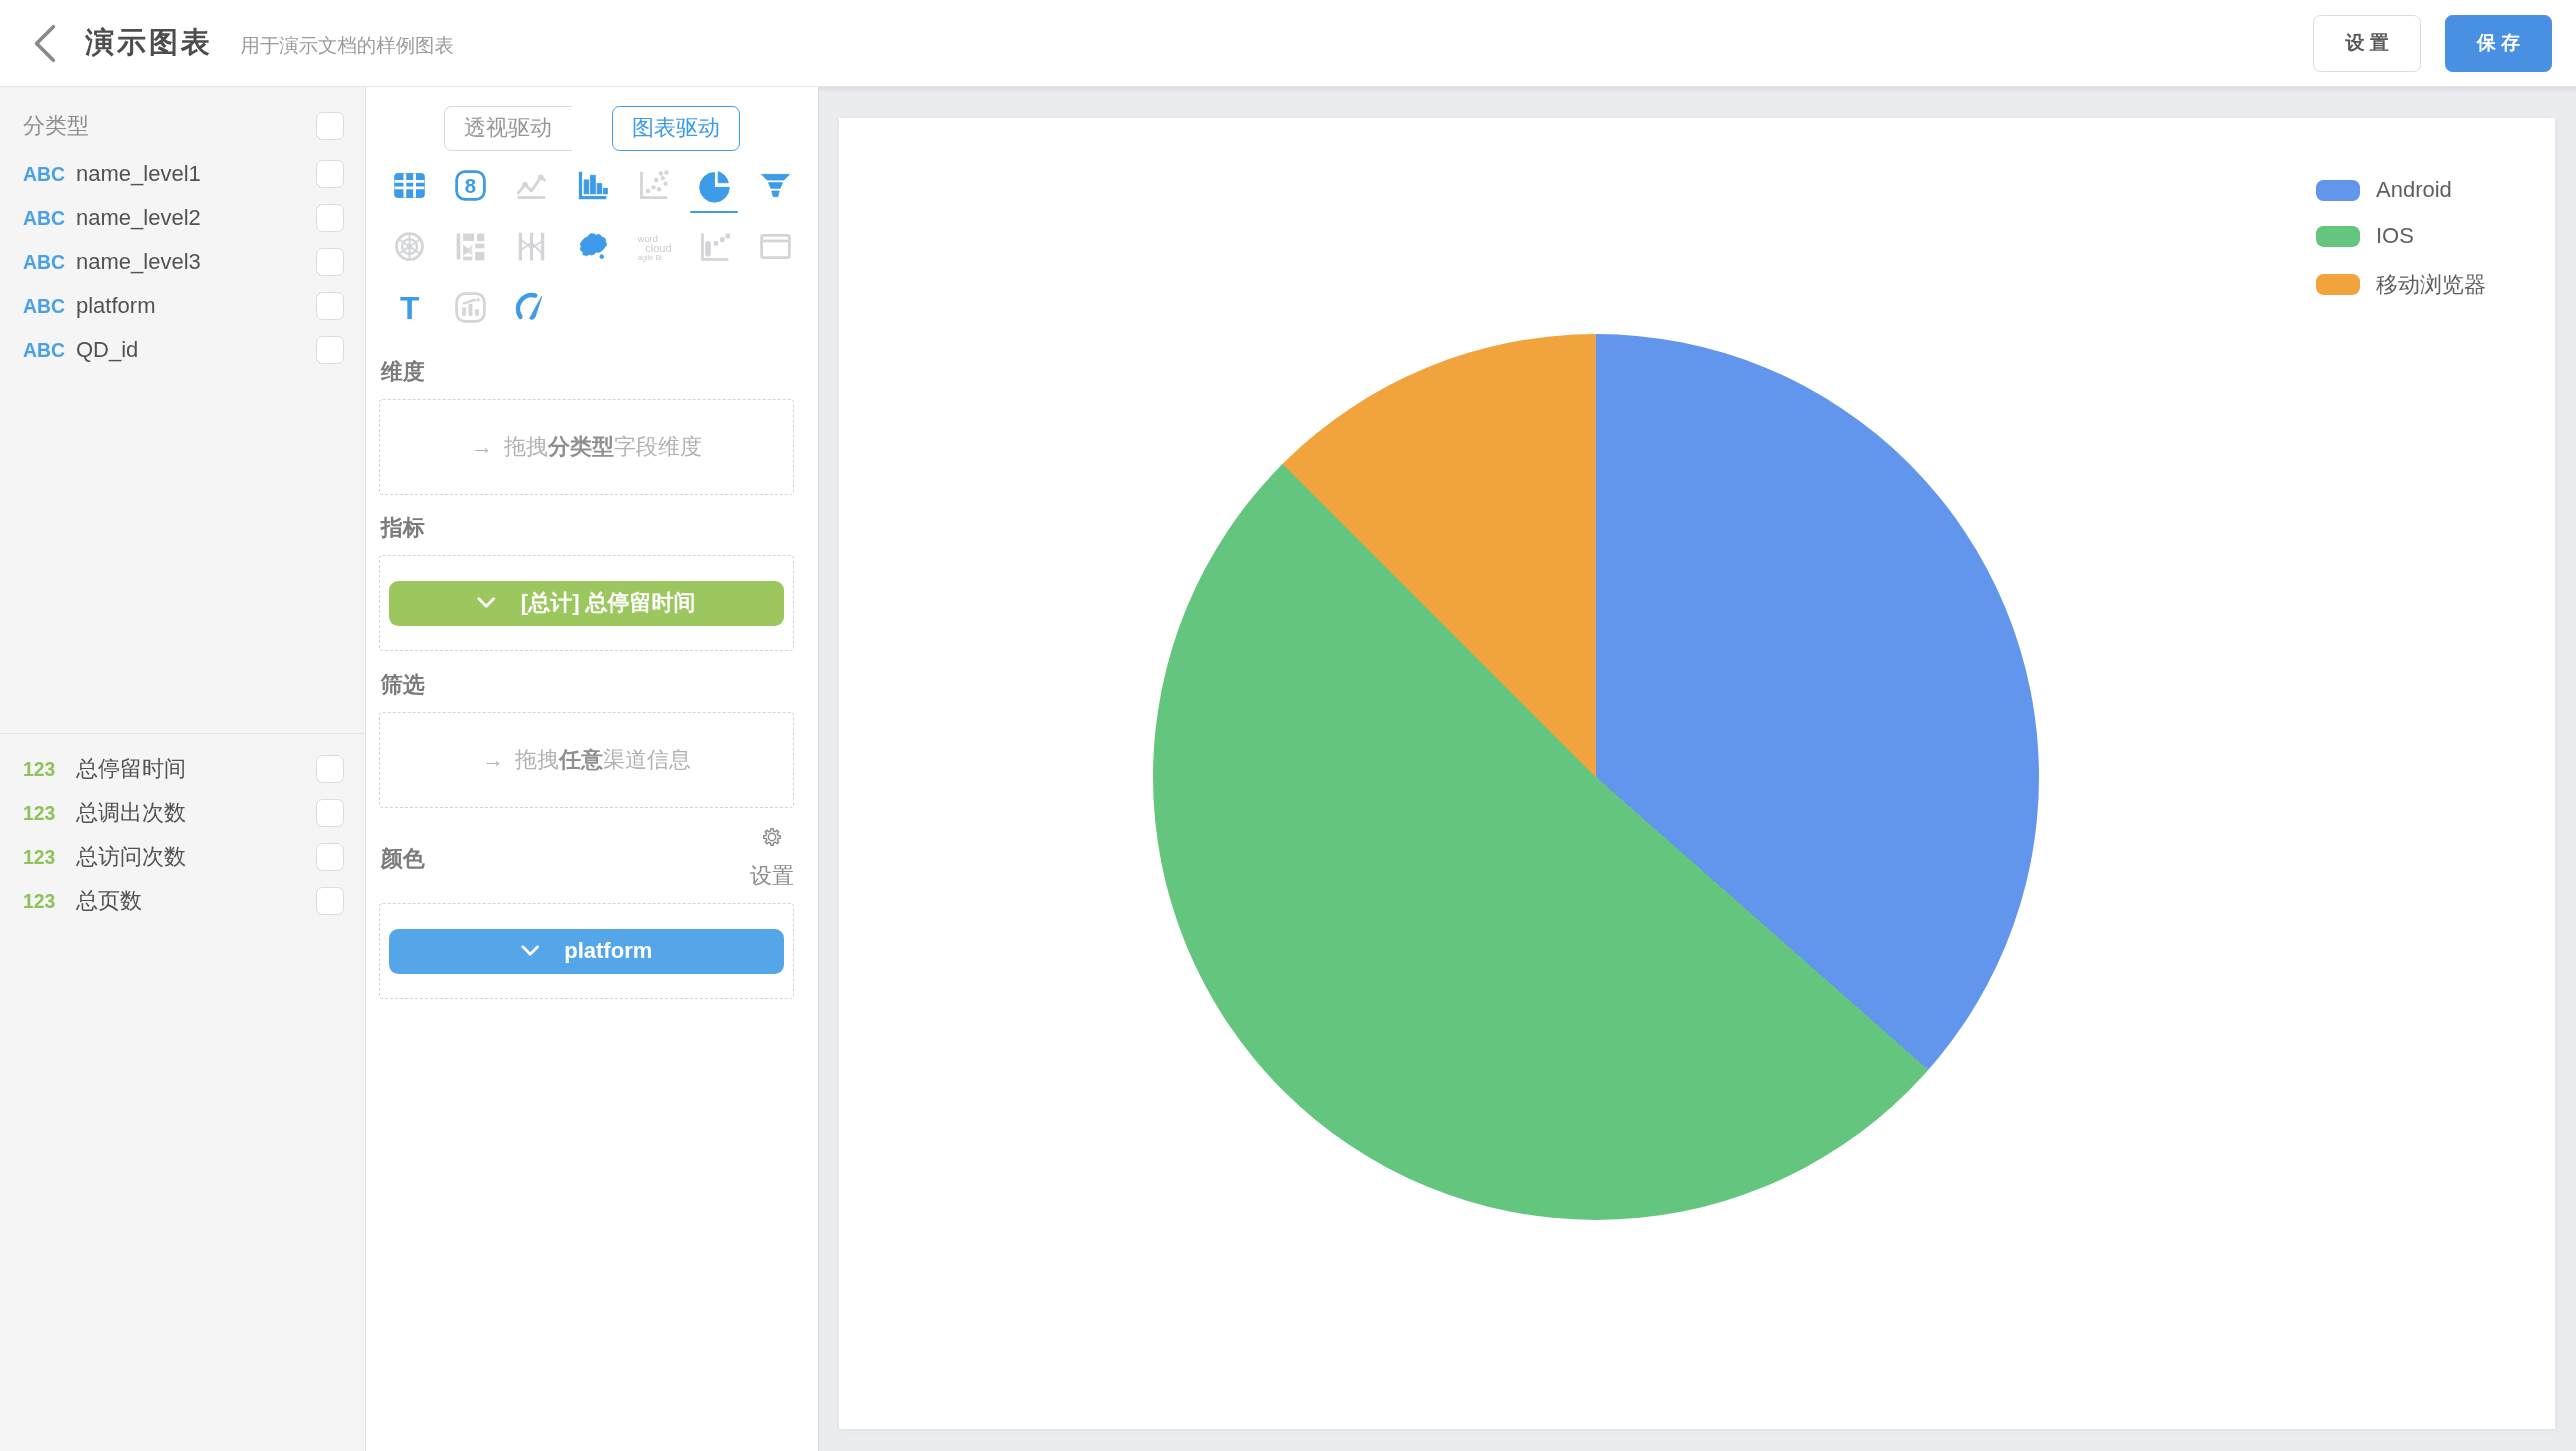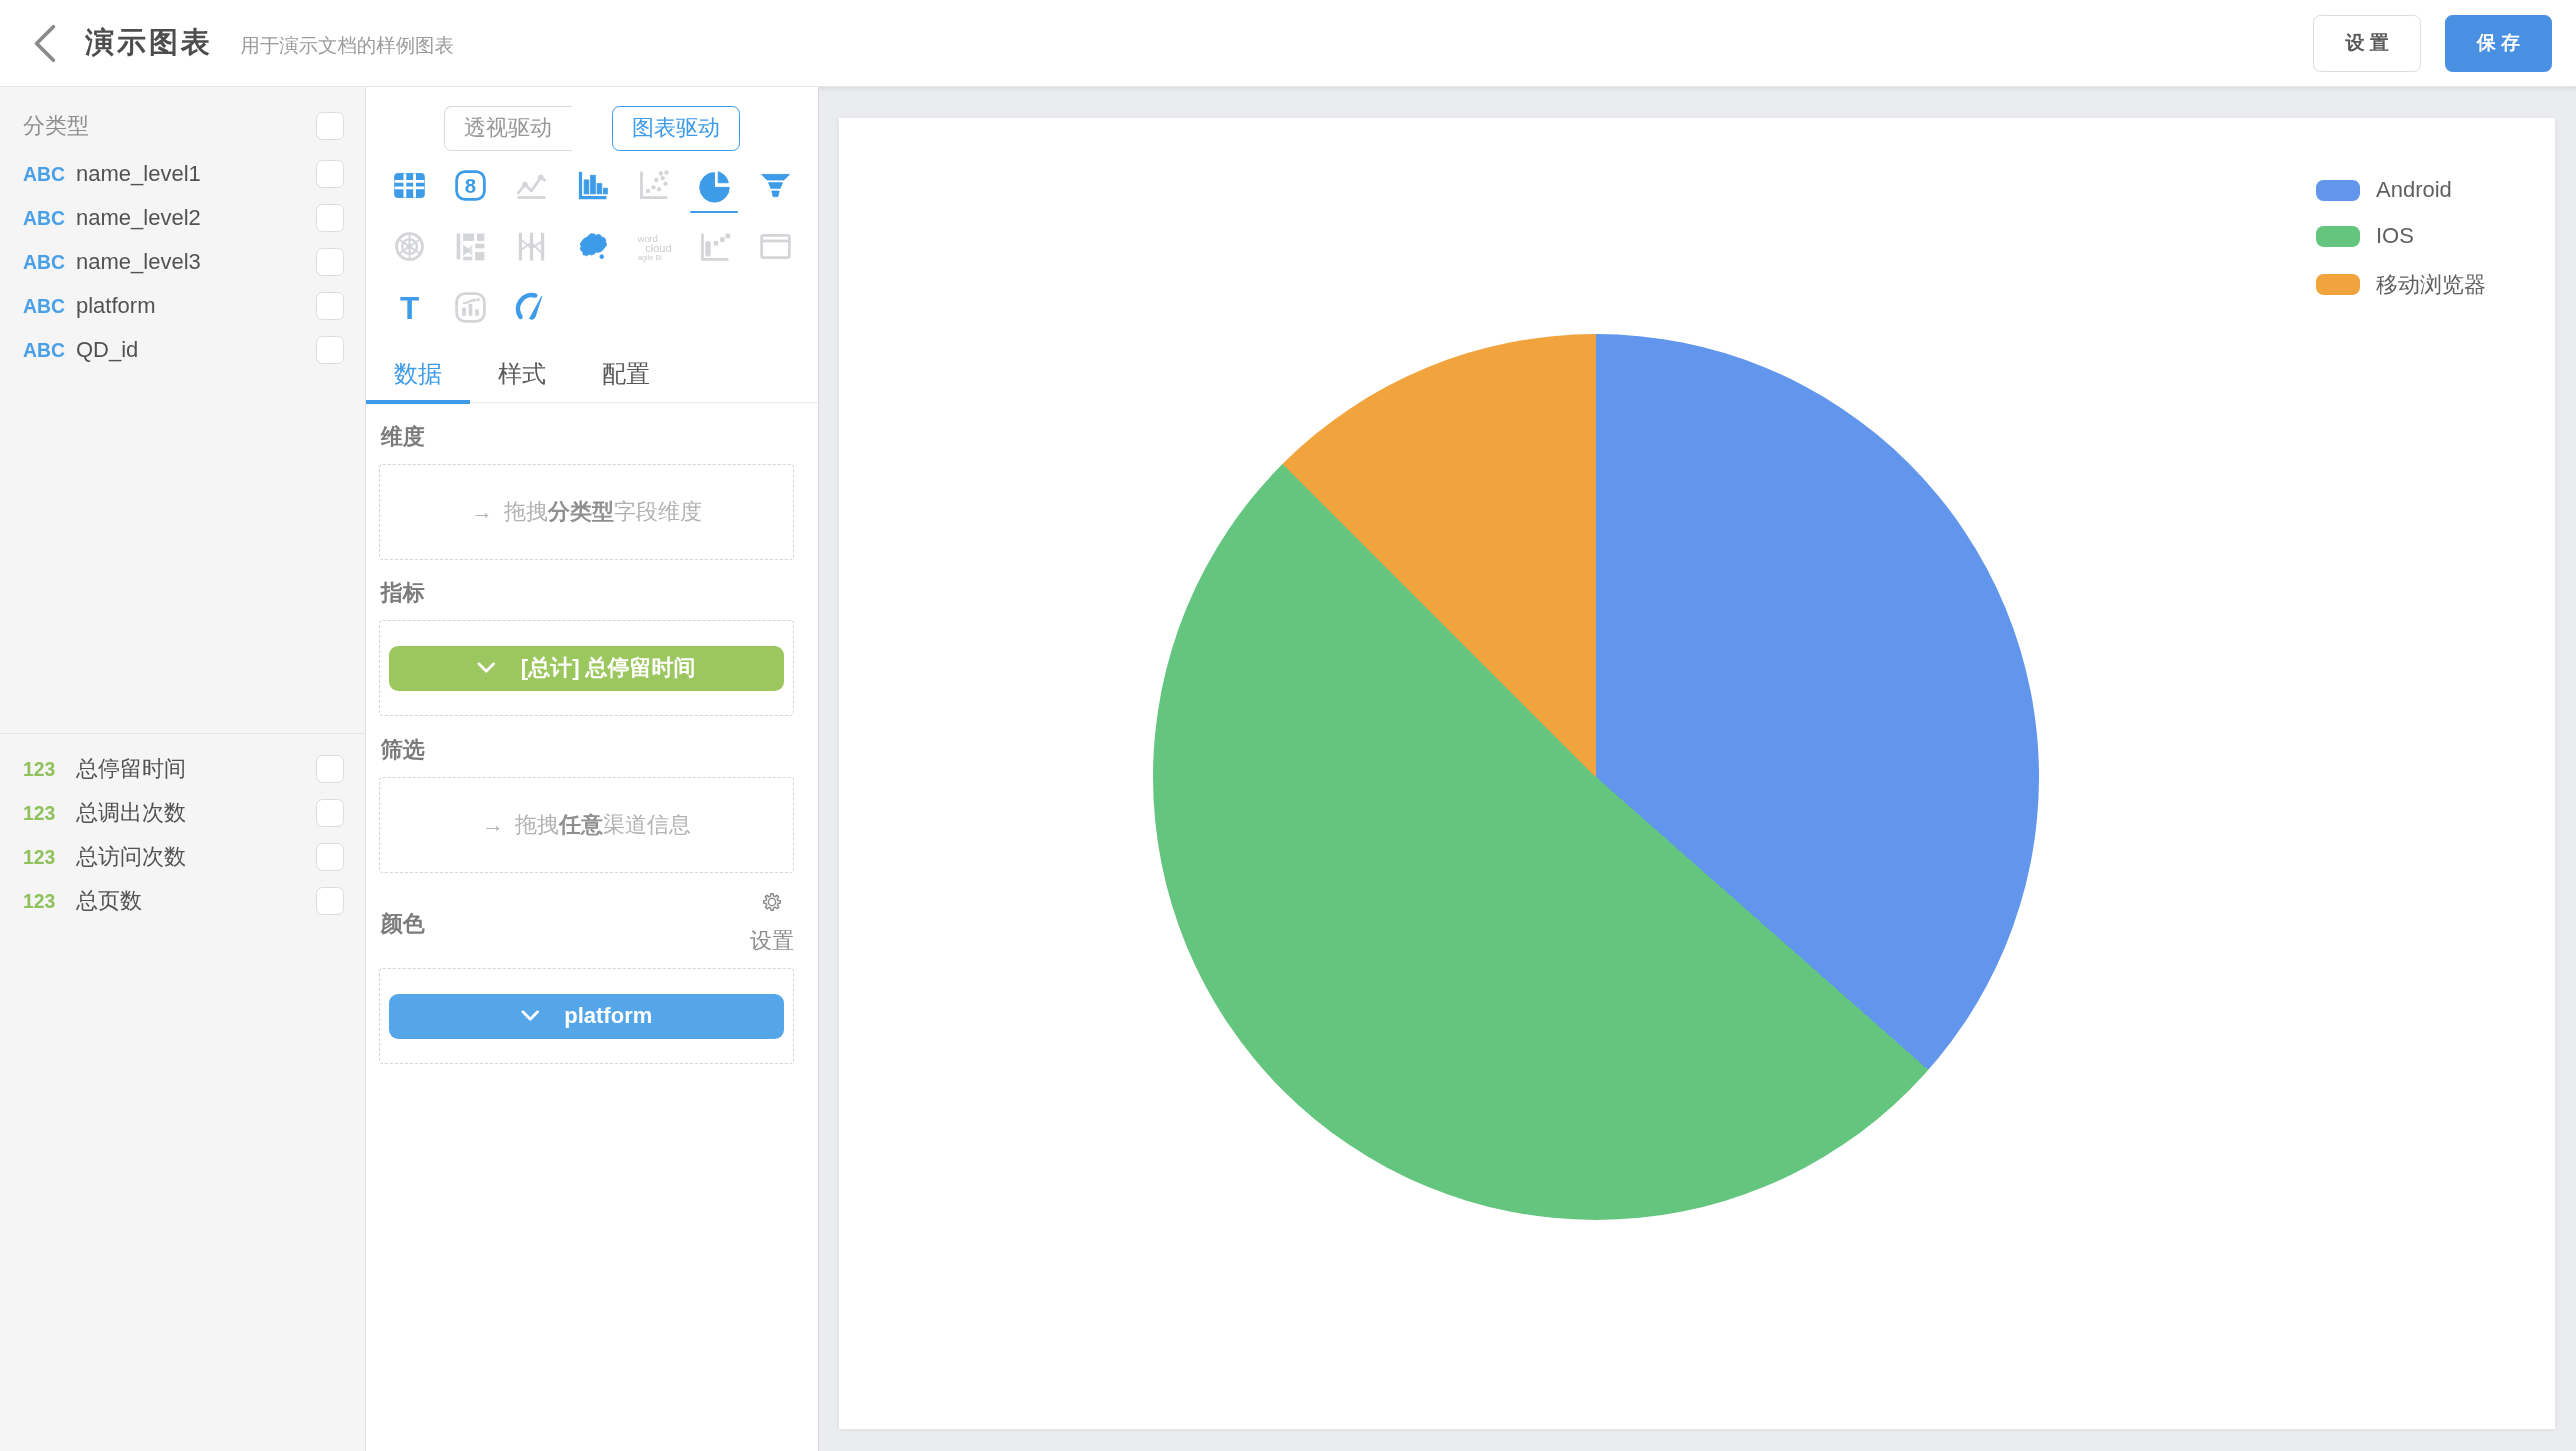--- a/index.html
+++ b/index.html
@@ -306,25 +306,20 @@
             </svg>
         </div>
         <div class="icon-cell">
           <svg width="37" height="37" viewBox="0 0 40 40">
               <path d="M8 30 A15 15 0 0 1 24 7" stroke="#3d9be8" stroke-width="5" fill="none" stroke-linecap="round"></path>
               <path class="ic-on" d="M18 32 L31 8 L24 30 A4 4 0 0 1 18 32 Z" stroke="none"></path>
             </svg>
         </div>
       </div>
 
-      <div class="tabs">
-        <div class="tab active">数据</div>
-        <div class="tab">样式</div>
-        <div class="tab">配置</div>
-      </div>
 
       <div class="sections">
 
         <div class="section-label">
           <span>维度</span>
         </div>
         <div class="dropzone">
           <span class="dz-ph">
             <span>→</span>
             <span><span>拖拽</span><b>分类型</b><span>字段维度</span></span>

